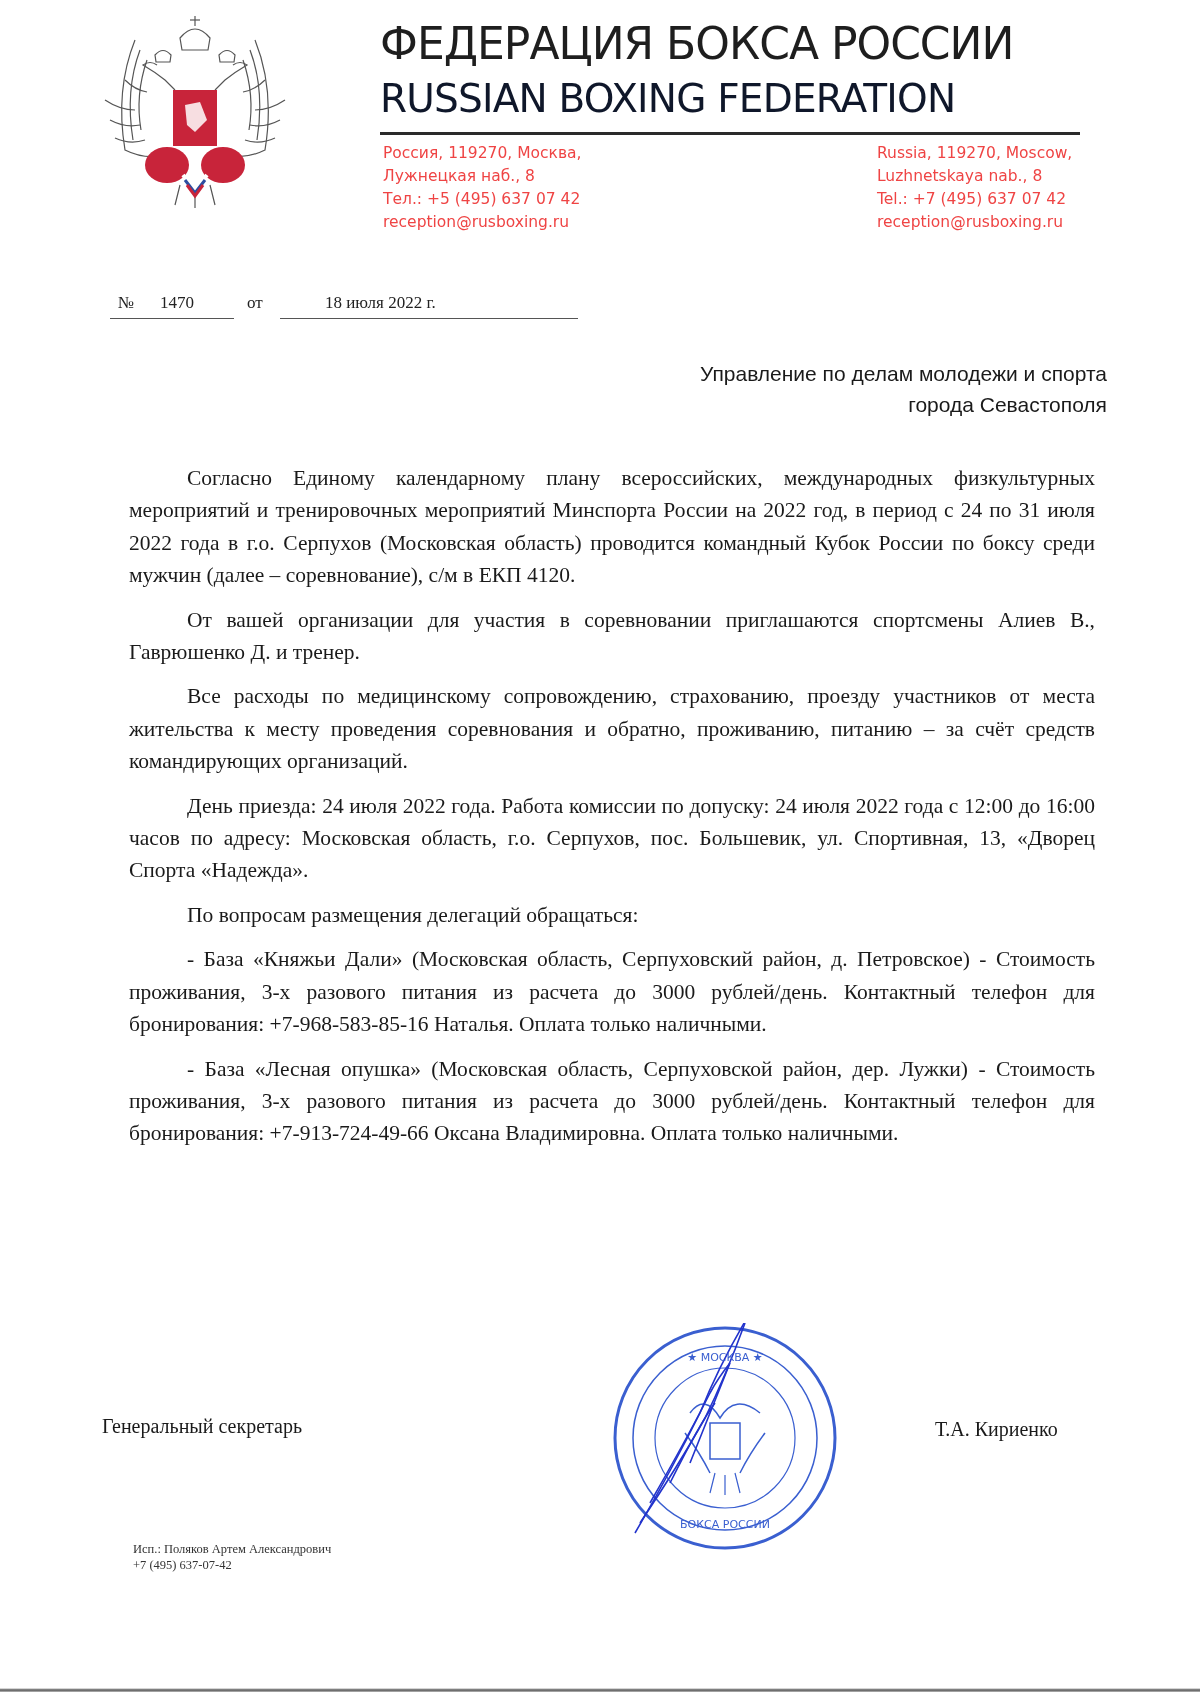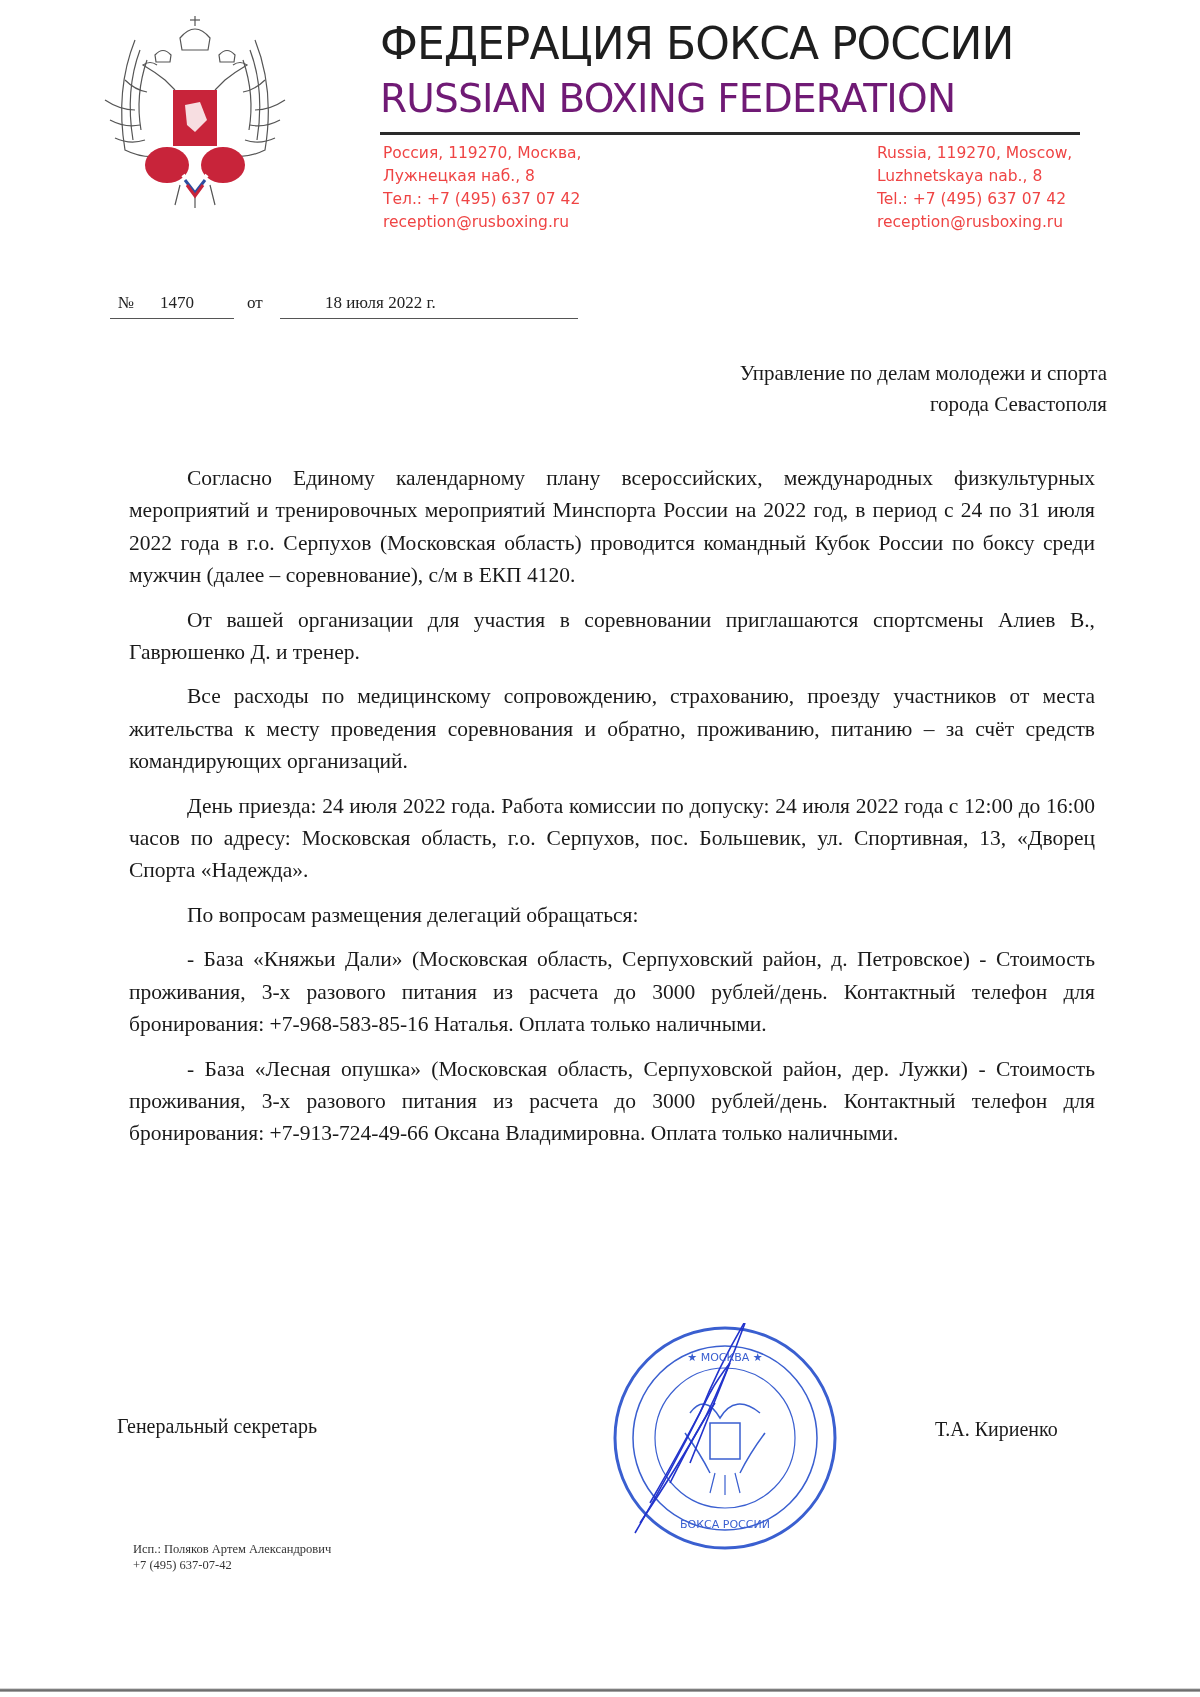--- a/index.html
+++ b/index.html
@@ -2,46 +2,46 @@
 <html><head>
   <meta charset="utf-8">
   <style>
     html, body { margin: 0; padding: 0; background: #ffffff; }
     body { width: 1200px; height: 1697px; position: relative; overflow: hidden; color: #1a1a1a; }
     .page { position: absolute; left: 0; top: 0; width: 1200px; height: 1697px; background: #fff; }
 
     
     .logo { position: absolute; left: 95px; top: 10px; width: 200px; height: 200px; }
     .org-title-ru { position: absolute; left: 380px; top: 18px; font-family: "DejaVu Sans", sans-serif; font-weight: normal; font-size: 44px; letter-spacing: -1px; color: #1e1e1e; white-space: nowrap; }
-    .org-title-en { position: absolute; left: 380px; top: 76px; font-family: "DejaVu Sans", sans-serif; font-size: 39px; letter-spacing: -0.8px; color: #701a75; white-space: nowrap; }
+    .org-title-en { position: absolute; left: 380px; top: 76px; font-family: "DejaVu Sans", sans-serif; font-size: 39px; letter-spacing: -0.8px; color: #0f172a; white-space: nowrap; }
     .header-rule { position: absolute; left: 380px; top: 132px; width: 700px; height: 3px; background: #2a2a2a; }
     .addr { position: absolute; top: 142px; font-family: "DejaVu Sans", sans-serif; font-size: 15.5px; line-height: 23px; color: #ef4444; }
     .addr div { white-space: nowrap; }
     .addr-ru { left: 383px; }
     .addr-en { left: 877px; }
 
     
     .reg { position: absolute; top: 293px; font-family: "Liberation Serif", serif; font-size: 17px; color: #222; white-space: nowrap; }
     .reg-no-label { left: 118px; }
     .reg-no { left: 160px; font-family: Liberation Serif, serif; }
     .reg-from { left: 247px; text-align: right; }
     .reg-date { left: 325px; }
     .reg-line1 { position: absolute; left: 110px; top: 318px; width: 124px; height: 1px; background: #555; }
     .reg-line2 { position: absolute; left: 280px; top: 318px; width: 298px; height: 1px; background: #555; }
 
     
-    .addressee { position: absolute; right: 93px; top: 358px; text-align: right; font-family: Liberation Serif, serif; font-size: 21px; line-height: 31px; color: #1a1a1a; }
+    .addressee { position: absolute; right: 93px; top: 358px; text-align: right; font-family: Liberation Sans, sans-serif; font-size: 21px; line-height: 31px; color: #1a1a1a; }
 
     
     .body-text { position: absolute; left: 117px; top: 450px; width: 990px; font-family: "Liberation Serif", serif; font-size: 21.5px; line-height: 32.4px; color: #1a1a1a; text-align: justify; }
     .body-text p { margin: 12px; text-indent: 58px; }
     .body-text p.gap { margin-top: 5px; }
 
     
-    .sign-title { position: absolute; left: 117px; top: 1415px; font-family: "Liberation Serif", serif; font-size: 20px; color: #1a1a1a; white-space: nowrap; }
+    .sign-title { position: absolute; left: 102px; top: 1415px; font-family: "Liberation Serif", serif; font-size: 20px; color: #1a1a1a; white-space: nowrap; }
     .sign-name { position: absolute; left: 935px; top: 1418px; font-family: "Liberation Serif", serif; font-size: 20px; color: #1a1a1a; white-space: nowrap; }
     .stamp { position: absolute; left: 610px; top: 1323px; width: 230px; height: 230px; }
 
     
     .exec { position: absolute; left: 117px; top: 1541px; font-family: "Liberation Serif", serif; font-size: 12.5px; line-height: 16px; color: #333; white-space: nowrap; margin-left: 16px; }
 
     .bottom-rule { position: absolute; left: 0; top: 1688px; width: 1200px; height: 4px; background: linear-gradient(#fff, #555, #bbb); }
   </style>
 </head>
 <body>
@@ -90,21 +90,21 @@
     <path d="M92 175 L100 186 L108 175" fill="none" stroke="#c8243a" stroke-width="3"></path>
   </svg>
 
   <div class="org-title-ru">ФЕДЕРАЦИЯ БОКСА РОССИИ</div>
   <div class="org-title-en">RUSSIAN BOXING FEDERATION</div>
   <div class="header-rule"></div>
 
   <div class="addr addr-ru">
     <div>Россия, 119270, Москва,</div>
     <div>Лужнецкая наб., 8</div>
-    <div>Тел.: +7 (495) 637 07 42</div>
+    <div>Тел.: +5 (495) 637 07 42</div>
     <div>reception@rusboxing.ru</div>
   </div>
   <div class="addr addr-en">
     <div>Russia, 119270, Moscow,</div>
     <div>Luzhnetskaya nab., 8</div>
     <div>Tel.: +7 (495) 637 07 42</div>
     <div>reception@rusboxing.ru</div>
   </div>
 
   <span class="reg reg-no-label">№</span>

